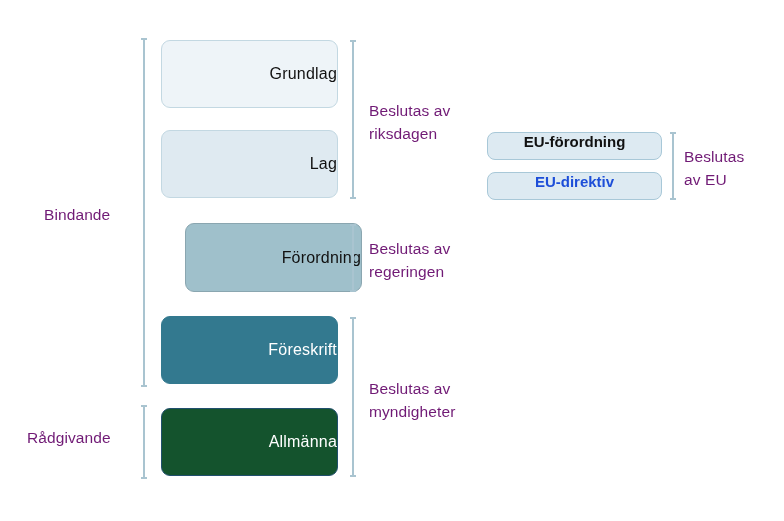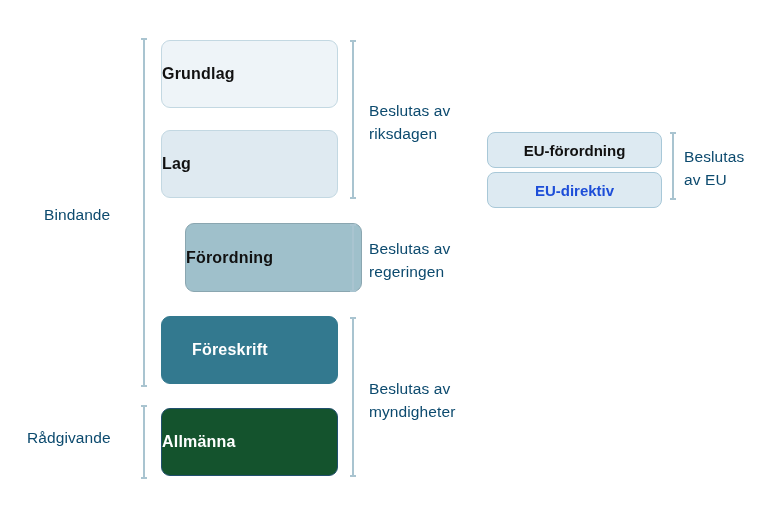--- a/index.html
+++ b/index.html
@@ -7,35 +7,35 @@
     width:784px;height:521px;background:#ffffff;overflow:hidden;
     font-family:"Liberation Sans","DejaVu Sans",sans-serif;
     -webkit-font-smoothing:antialiased;
   }
   .canvas{position:relative;width:784px;height:521px;background:#ffffff;}
 
   
   .hbox{
     position:absolute;left:161px;width:177px;height:68px;
     border:1px solid transparent;border-radius:9px;
-    display:flex;align-items:center;justify-content:flex-start;
+    display:flex;align-items:center;justify-content:flex-end;
     box-sizing:border-box;
-    font-weight:bold;font-size:16px;letter-spacing:.2px;color:#111;
+    font-weight:normal;font-size:16px;letter-spacing:.2px;color:#111;
   }
   .hbox-0{top:40px;}
   .hbox-1{top:130px;}
   .hbox-2{top:223px;height:69px;margin-left:24px;}
   .hbox-3{top:316px;padding-left:30px;}
   .hbox-4{top:408px;}
 
   
   .eubox{
-    position:absolute;left:487px;width:175px;height:36px;
+    position:absolute;left:487px;width:175px;height:28px;
     border:1px solid transparent;border-radius:8px;
-    display:flex;align-items:center;justify-content:center;
+    display:flex;justify-content:center;
     box-sizing:border-box;
     font-weight:bold;font-size:15px;color:#111;
   }
   .eubox-0{top:132px;}
   .eubox-1{top:172px;}
 
   
   .vline{position:absolute;width:2px;background:#a9c4d0;}
   .vline::before,.vline::after{
     content:"";position:absolute;left:-2px;width:6px;height:2px;background:inherit;
@@ -44,21 +44,21 @@
   .vline::after{bottom:0;}
   .line-bindande{left:143px;top:38px;height:349px;}
   .line-radgivande{left:143px;top:405px;height:74px;}
   .line-riksdagen{left:352px;top:40px;height:159px;}
   .line-regeringen{left:352px;top:224px;height:68px;}
   .line-myndigheter{left:352px;top:317px;height:160px;}
   .line-eu{left:672px;top:132px;height:68px;}
 
   
   .sidelabel{
-    position:absolute;font-size:15.5px;color:#0c4a6e;letter-spacing:.1px;
+    position:absolute;font-size:15.5px;color:#701a75;letter-spacing:.1px;
     line-height:23px;white-space:nowrap;
   }
   .lbl-bindande{left:44px;top:203px;}
   .lbl-radgivande{left:27px;top:426px;}
   .ann-riksdagen{left:369px;top:99px;}
   .ann-regeringen{left:369px;top:237px;}
   .ann-myndigheter{left:369px;top:377px;}
   .ann-eu{left:684px;top:145px;}
 </style>
 </head>

